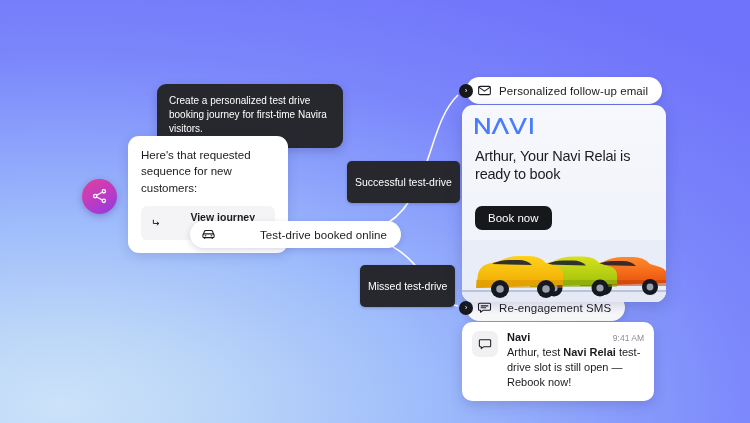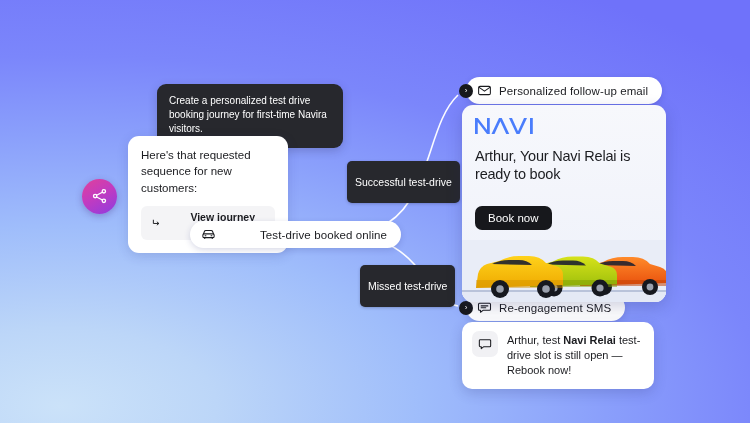--- a/index.html
+++ b/index.html
@@ -306,17 +306,21 @@
 
   <div id="sms-card">
     <div id="sms-avatar">
       <svg width="14" height="14" viewBox="0 0 24 24">
         <g fill="none" stroke="#1b1c20" stroke-width="1.8" stroke-linecap="round" stroke-linejoin="round">
           <path d="M4 4.6 h16 a1.7 1.7 0 0 1 1.7 1.7 v8.6 a1.7 1.7 0 0 1 -1.7 1.7 H10 L5.6 20 v-3.4 H4 a1.7 1.7 0 0 1 -1.7 -1.7 V6.3 A1.7 1.7 0 0 1 4 4.6 z"></path>
         </g>
       </svg>
     </div>
     <div id="sms-body">
+      <div class="sms-top">
+        <span class="sms-name">Navi</span>
+        <span class="sms-time">9:41 AM</span>
+      </div>
       <div class="sms-msg"><span>Arthur, test </span><b>Navi Relai</b><span> test-drive slot is still open — Rebook now!</span></div>
     </div>
   </div>
 
 </div>
 
 </body></html>

